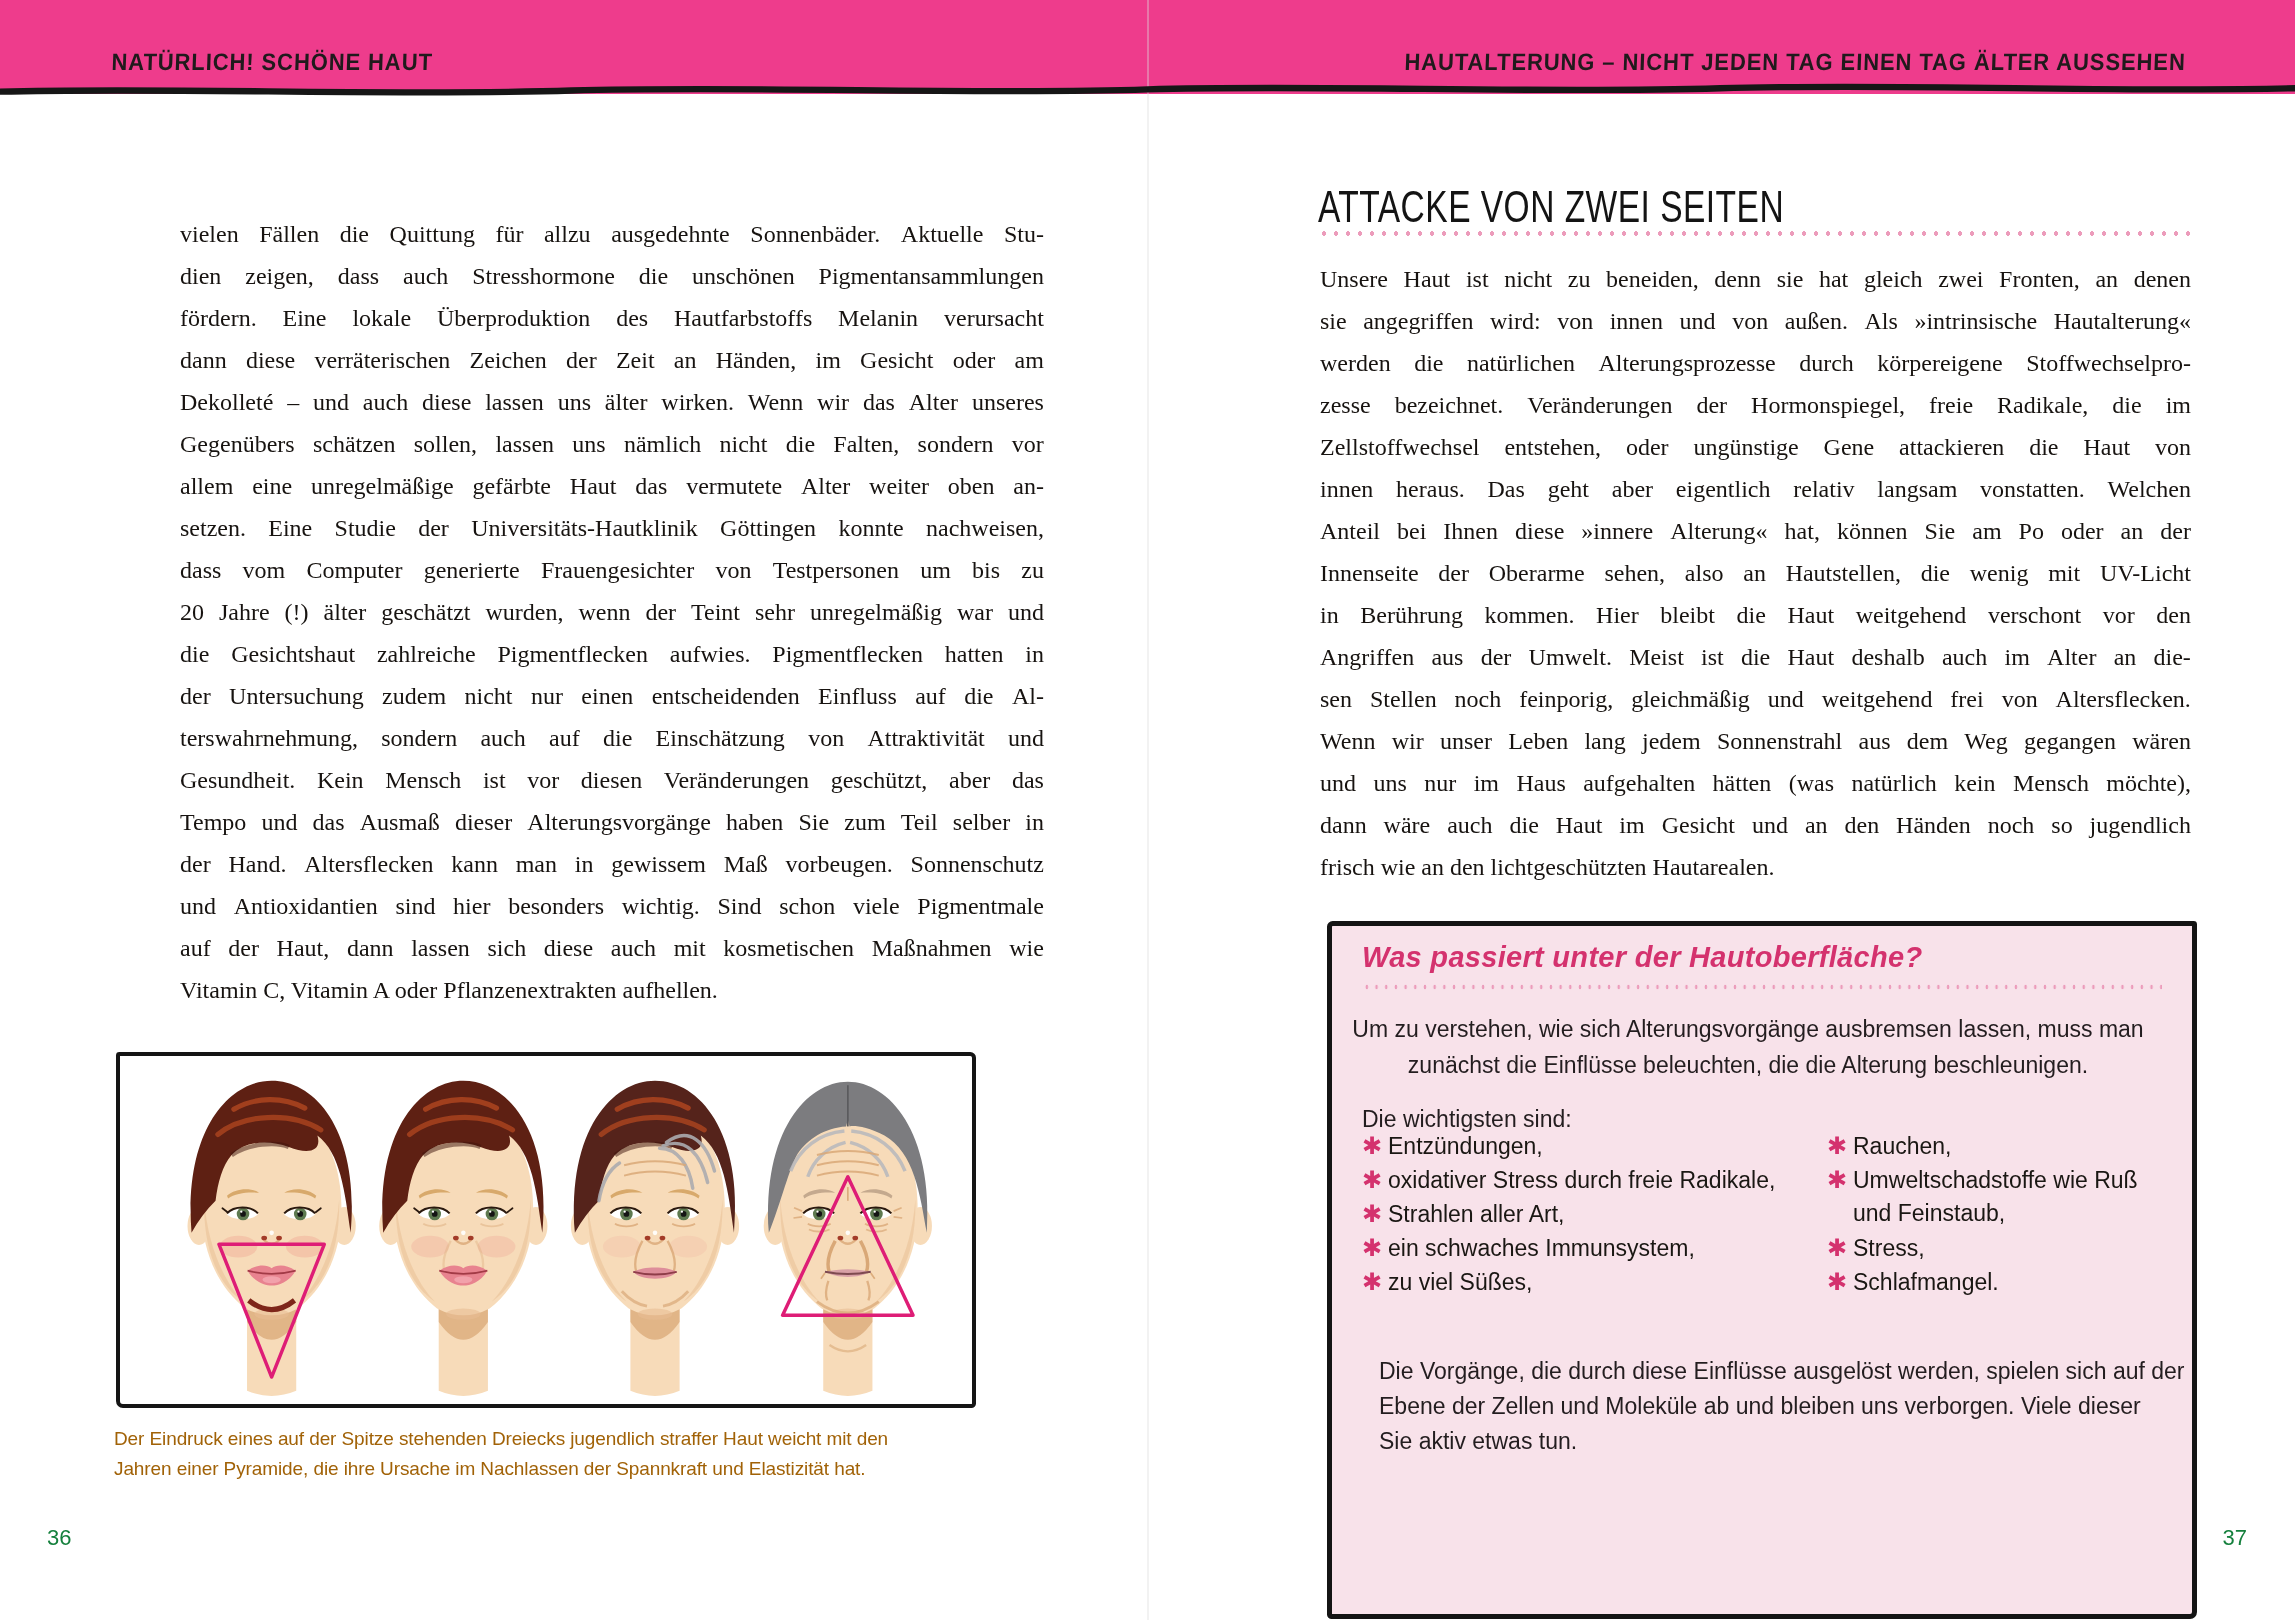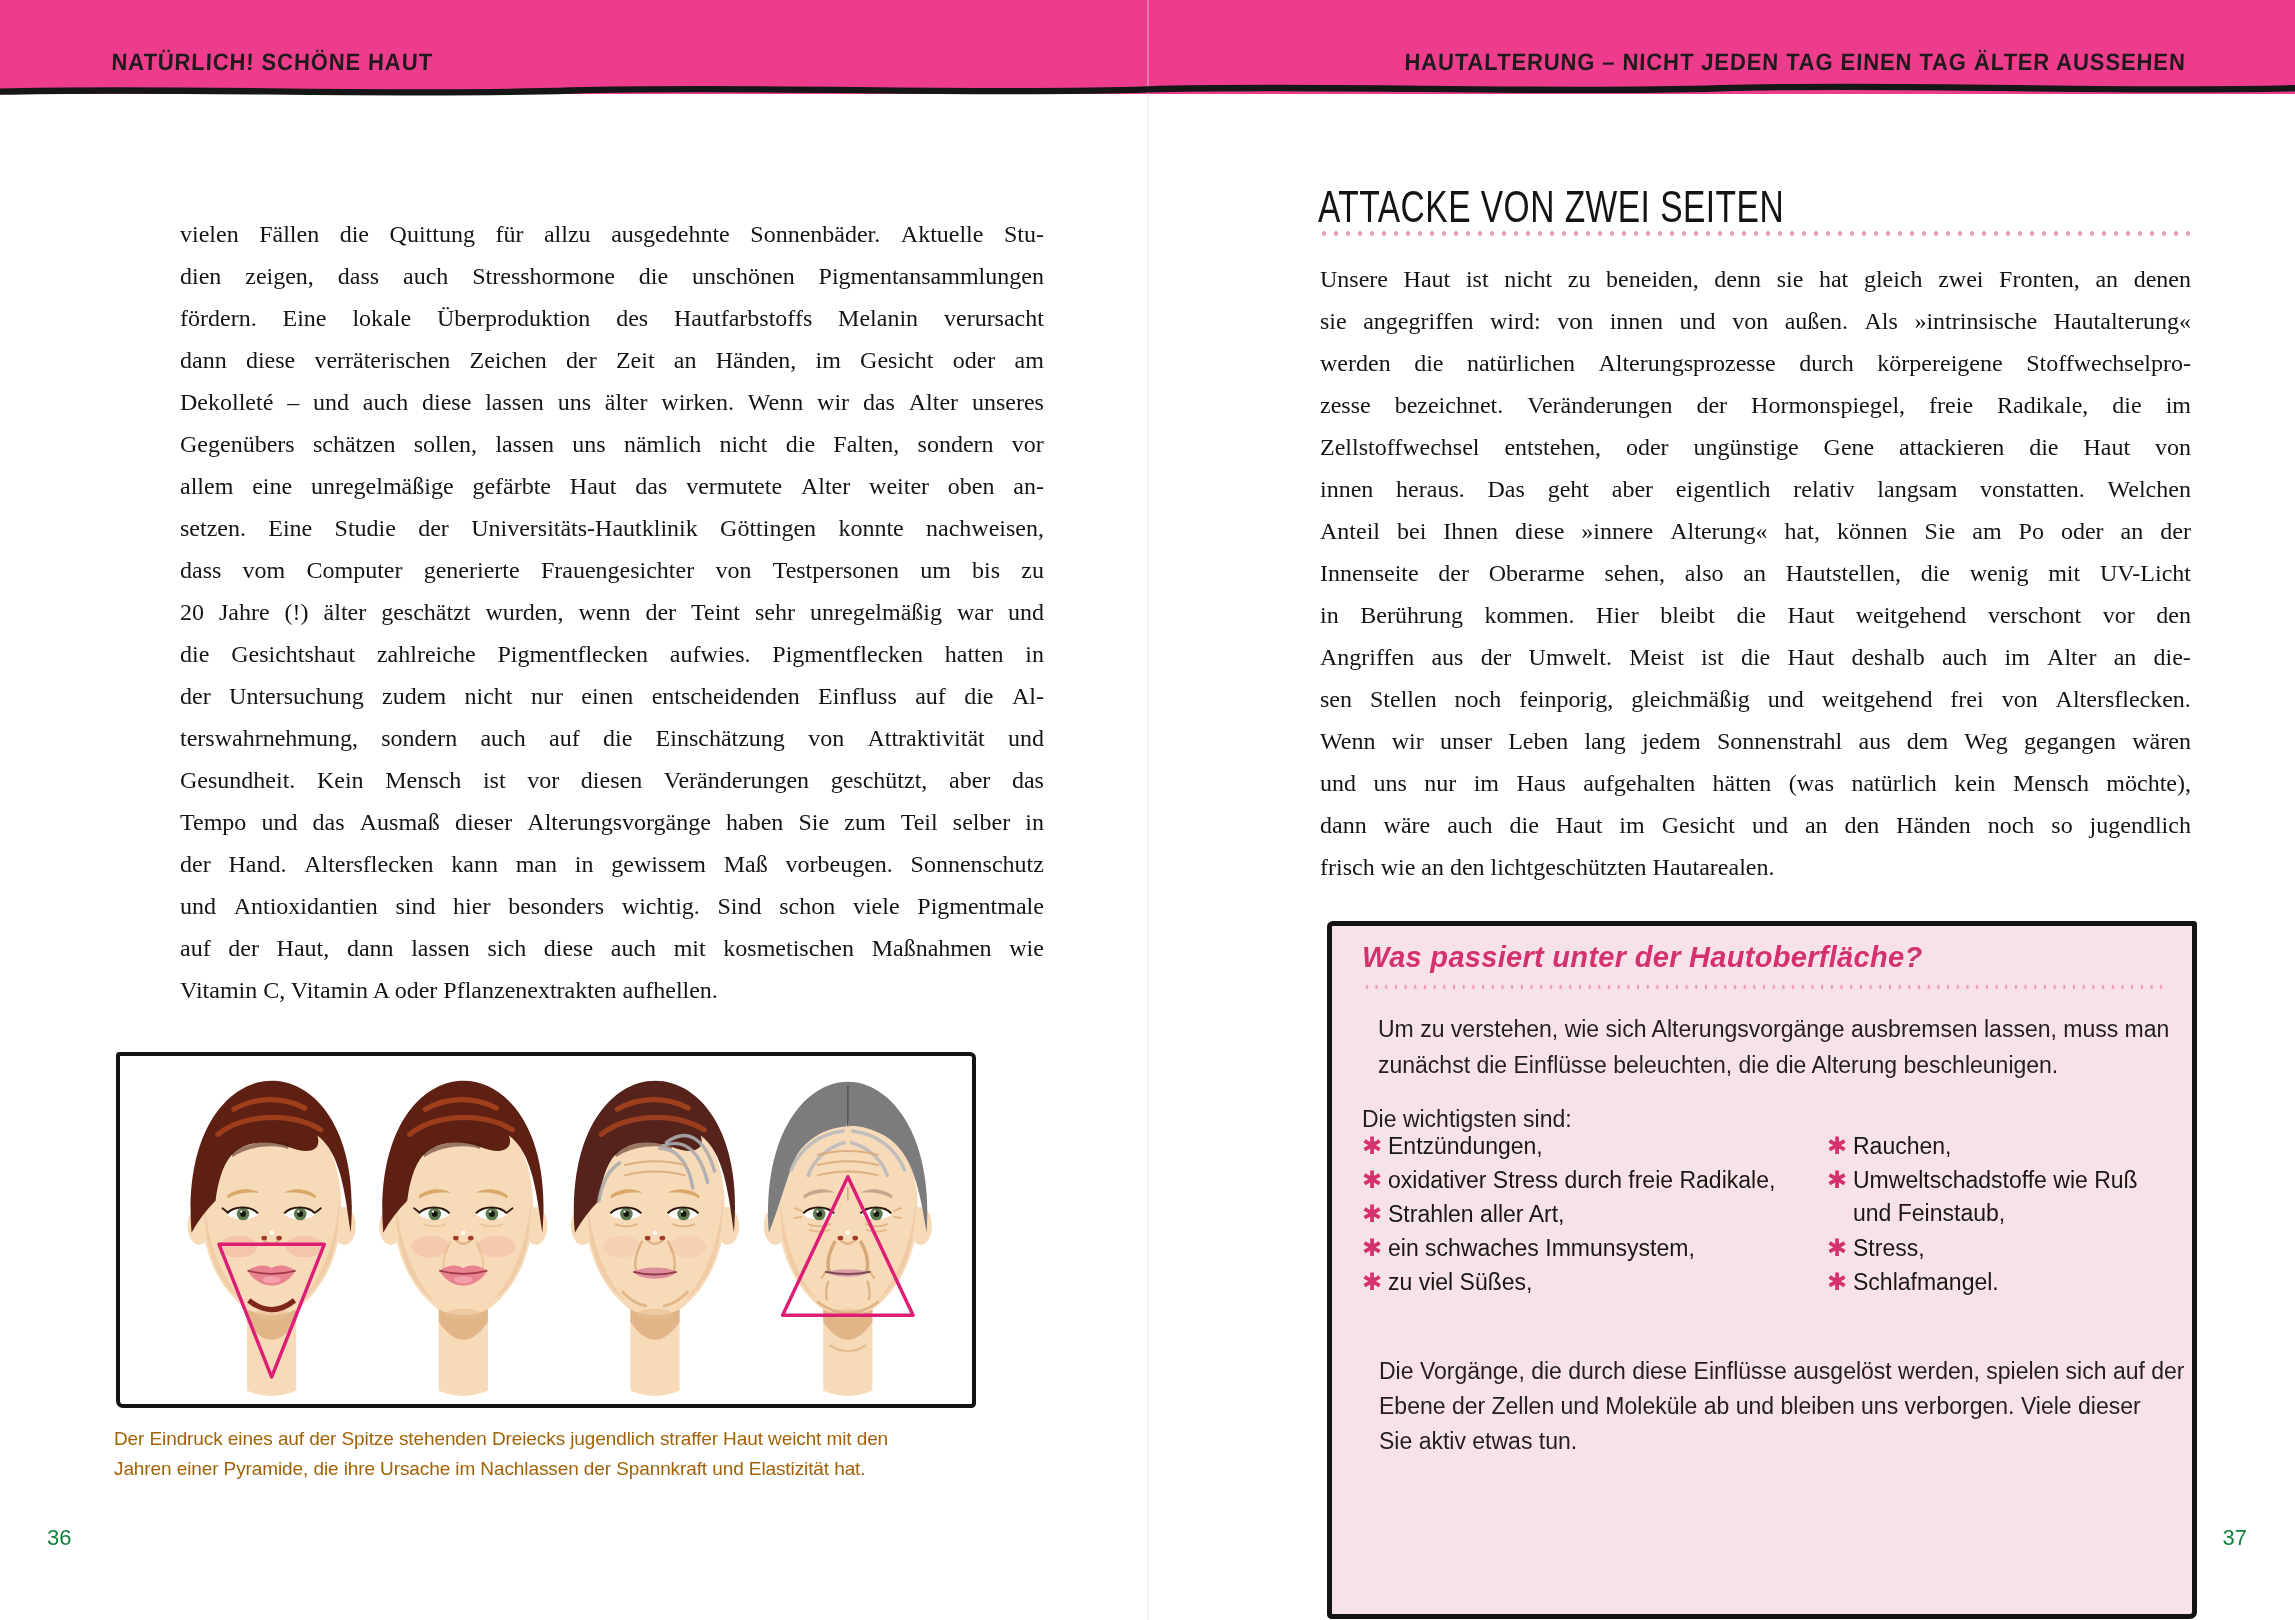--- a/index.html
+++ b/index.html
@@ -57,21 +57,21 @@
   .info-box .title{
     position:absolute;left:30px;top:15px;font-size:29px;font-style:italic;font-weight:700;
     color:var(--accent_pink,#D4326E);letter-spacing:0.3px;white-space:nowrap;
   }
   .info-box .boxrule{
     position:absolute;left:30px;top:58px;width:800px;height:5.7px;background-repeat:repeat-x;
     background-image:radial-gradient(ellipse 1.7px 2.6px at 50% 50%, var(--dot_pink,#EC9CBB) 85%, transparent 86%);
     background-size:9.7px 5.7px;
   }
   .boxtext{position:absolute;font-size:23px;line-height:36px;color:#231d1f;}
-  #box-intro{left:46px;top:85px;width:800px;}
+  #box-intro{left:16px;top:85px;width:800px;text-align:center;}
   #box-label{left:30px;top:175px;width:800px;}
   .boxlist{position:absolute;top:206px;font-size:23px;}
   #box-list-left{left:30px;width:434px;}
   #box-list-right{left:495px;width:343px;}
   .boxlist .row{display:flex;height:34px;align-items:baseline;}
   .boxlist .marker{width:26px;color:var(--accent_pink,#D4326E);font-size:24px;flex:0 0 26px;}
   #box-outro{left:47px;top:428px;width:806px;line-height:35px;}
 </style>
 </head>
 <body>

